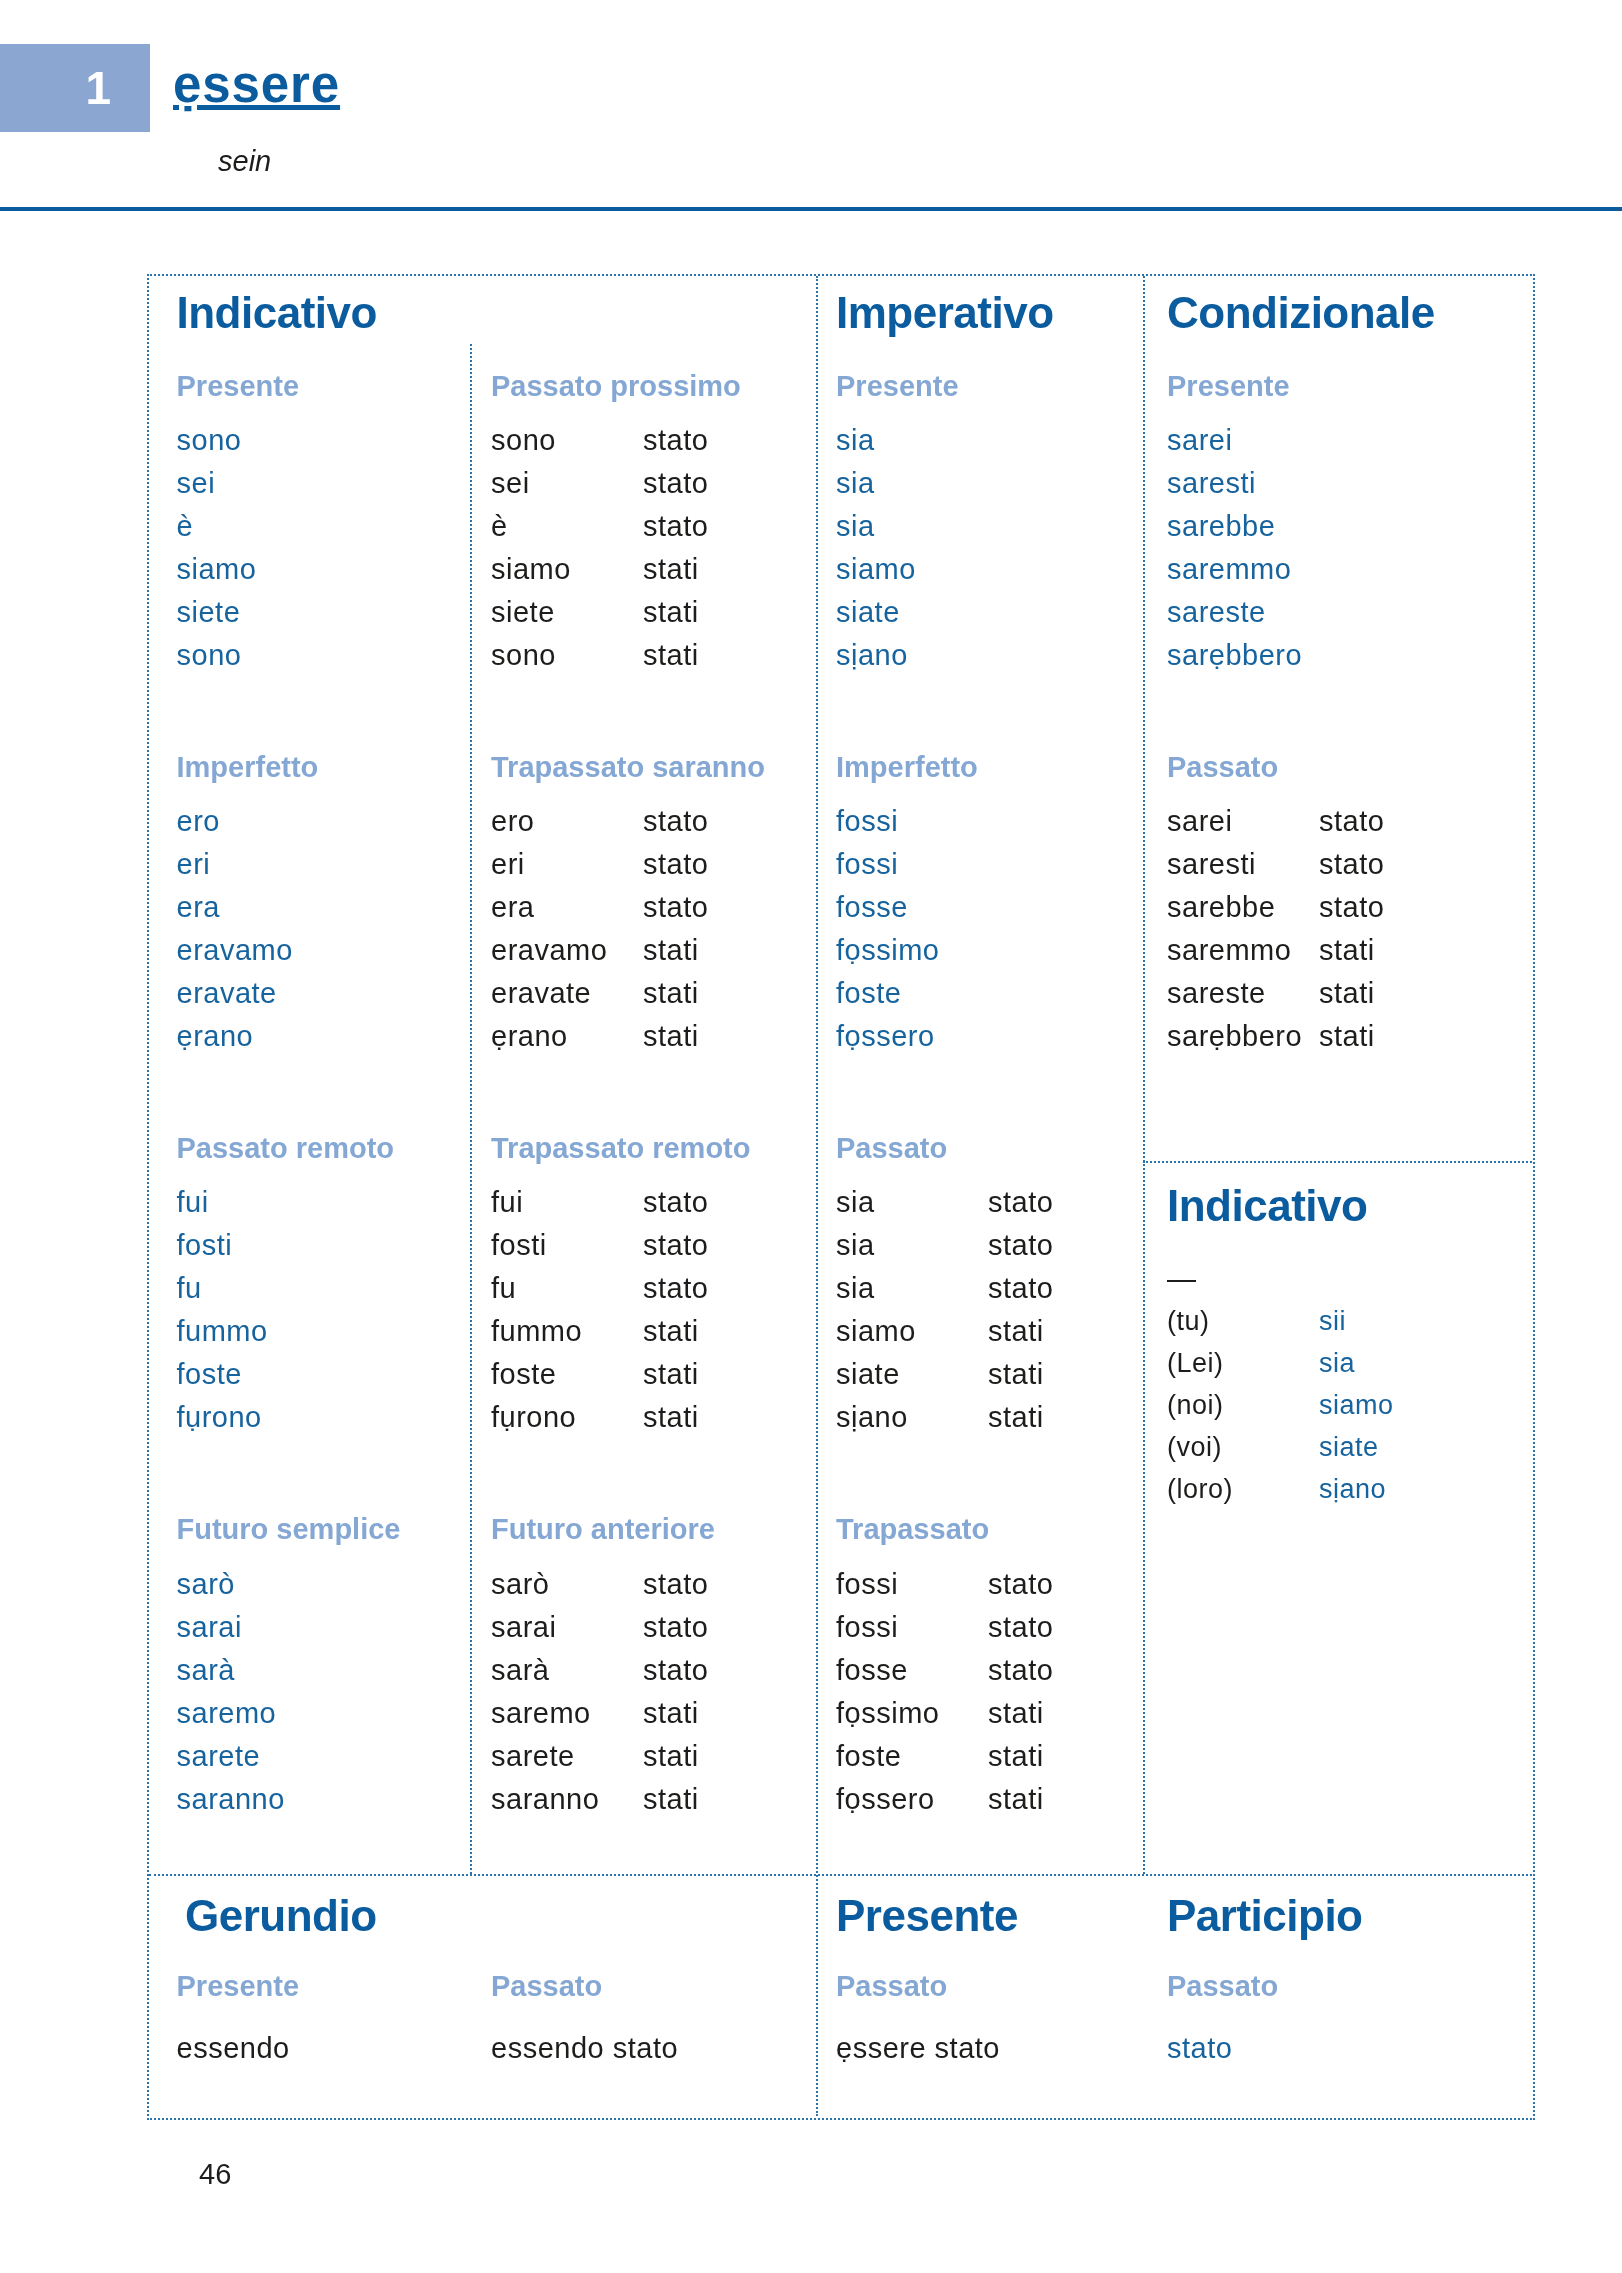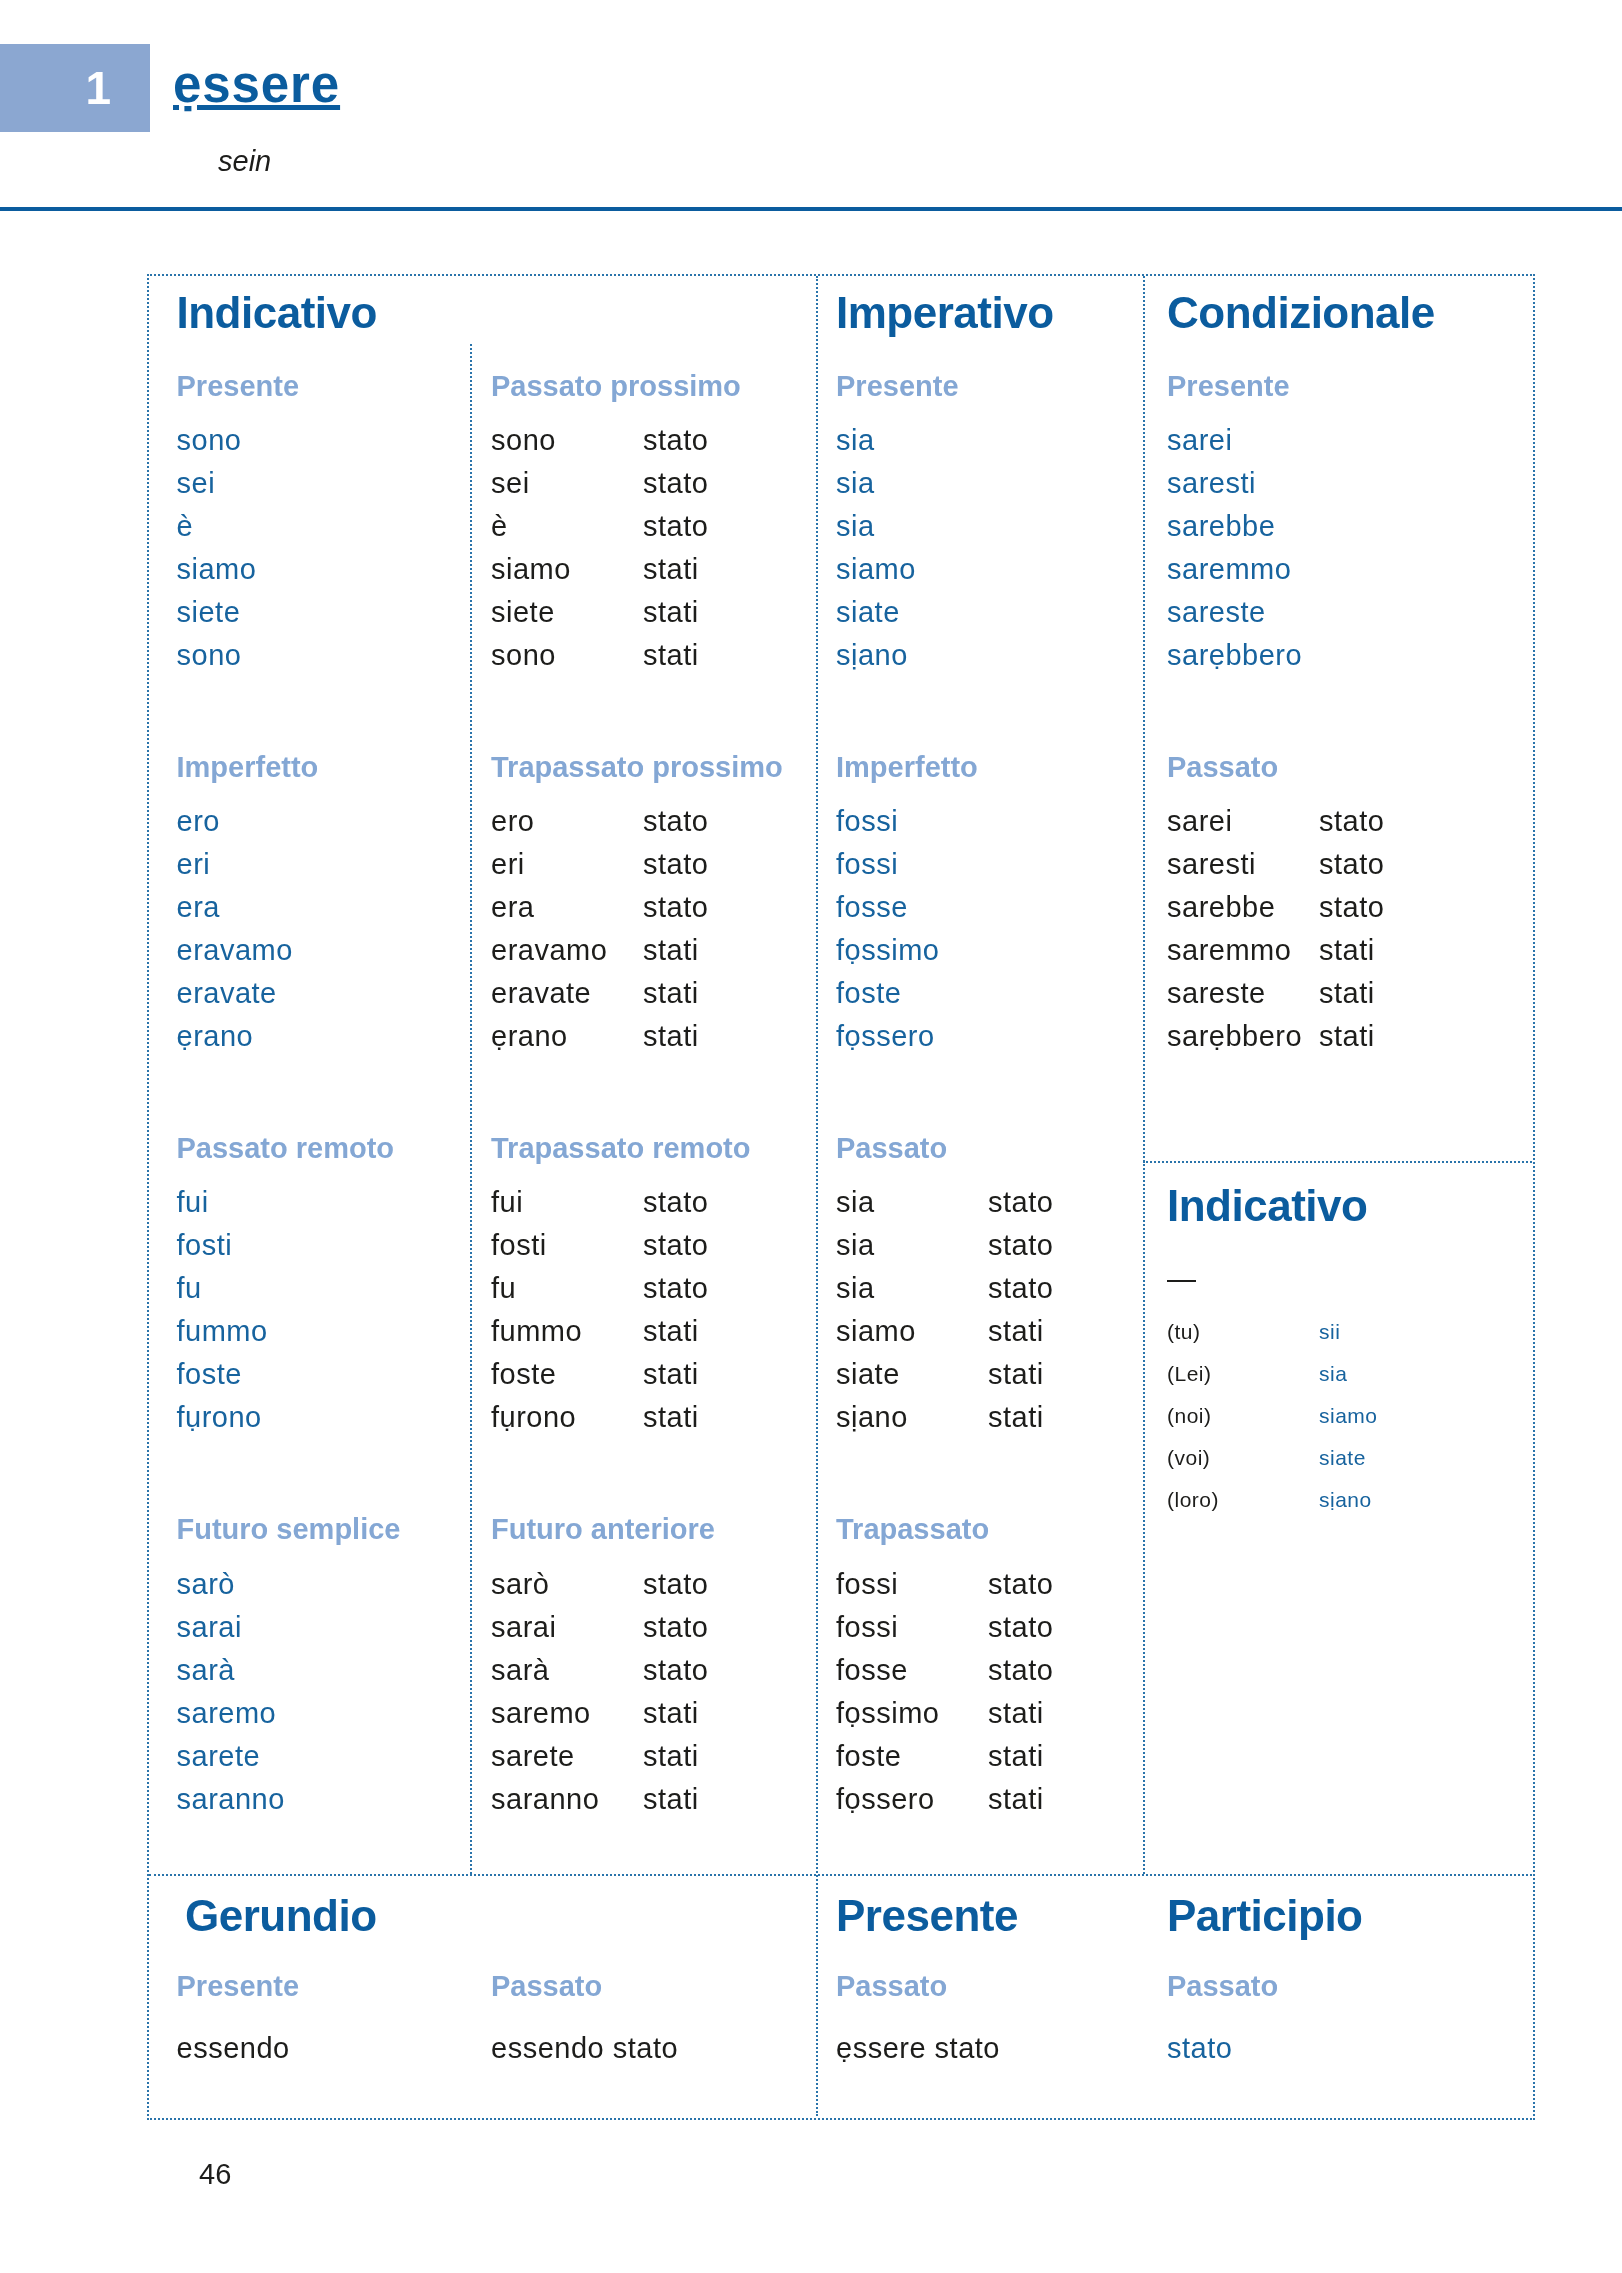--- a/index.html
+++ b/index.html
@@ -30,22 +30,22 @@
            letter-spacing:-0.5px; line-height:48px; white-space:nowrap; }
   .tense { position:absolute; font-size:29px; font-weight:bold; color:#84a7d4;
            line-height:37px; white-space:nowrap; }
 
   .forms { position:absolute; font-size:29px; line-height:43px; letter-spacing:0.5px; }
   .forms.blue  { color:#17639e; }
   .forms.black { color:#1d1d1b; }
   .row  { position:relative; height:43px; white-space:nowrap; }
   .part { position:absolute; left:152px; top:0; }
 
-  .imp-forms { position:absolute; font-size:21px; line-height:42px; letter-spacing:0.5px;
-               color:#1d1d1b;margin-top:11px; }
+  .imp-forms { position:absolute; font-size:27px; line-height:42px; letter-spacing:0.5px;
+               color:#1d1d1b; }
   .imp-forms .row { height:42px; }
   .imp-form { position:absolute; left:152px; top:0; color:#17639e; }
   .none-row { position:absolute; font-size:29px; line-height:42px; color:#1d1d1b; }
 
   .form-single { position:absolute; font-size:29px; line-height:43px; letter-spacing:0.5px;
                  color:#1d1d1b; white-space:nowrap; }
   .form-single.blue { color:#17639e; }
 
   .page-number { position:absolute; left:171px; top:2158px; font-size:29px; color:#1d1d1b;margin-left:28px; }
 </style>
@@ -121,21 +121,21 @@
     <div class="forms blue" style="left:27.5px; top:524px;">
 
     <div class="row">ero</div>
         <div class="row">eri</div>
         <div class="row">era</div>
         <div class="row">eravamo</div>
         <div class="row">eravate</div>
         <div class="row">ẹrano</div>
       </div>
 
-    <div class="tense" style="left:342px; top:473px;">Trapassato prossimo</div>
+    <div class="tense" style="left:342px; top:473px;">Trapassato saranno</div>
     <div class="forms black" style="left:342px; top:524px;">
 
     <div class="row"><span>ero</span><span class="part">stato</span></div>
         <div class="row"><span>eri</span><span class="part">stato</span></div>
         <div class="row"><span>era</span><span class="part">stato</span></div>
         <div class="row"><span>eravamo</span><span class="part">stati</span></div>
         <div class="row"><span>eravate</span><span class="part">stati</span></div>
         <div class="row"><span>ẹrano</span><span class="part">stati</span></div>
       </div>
 

